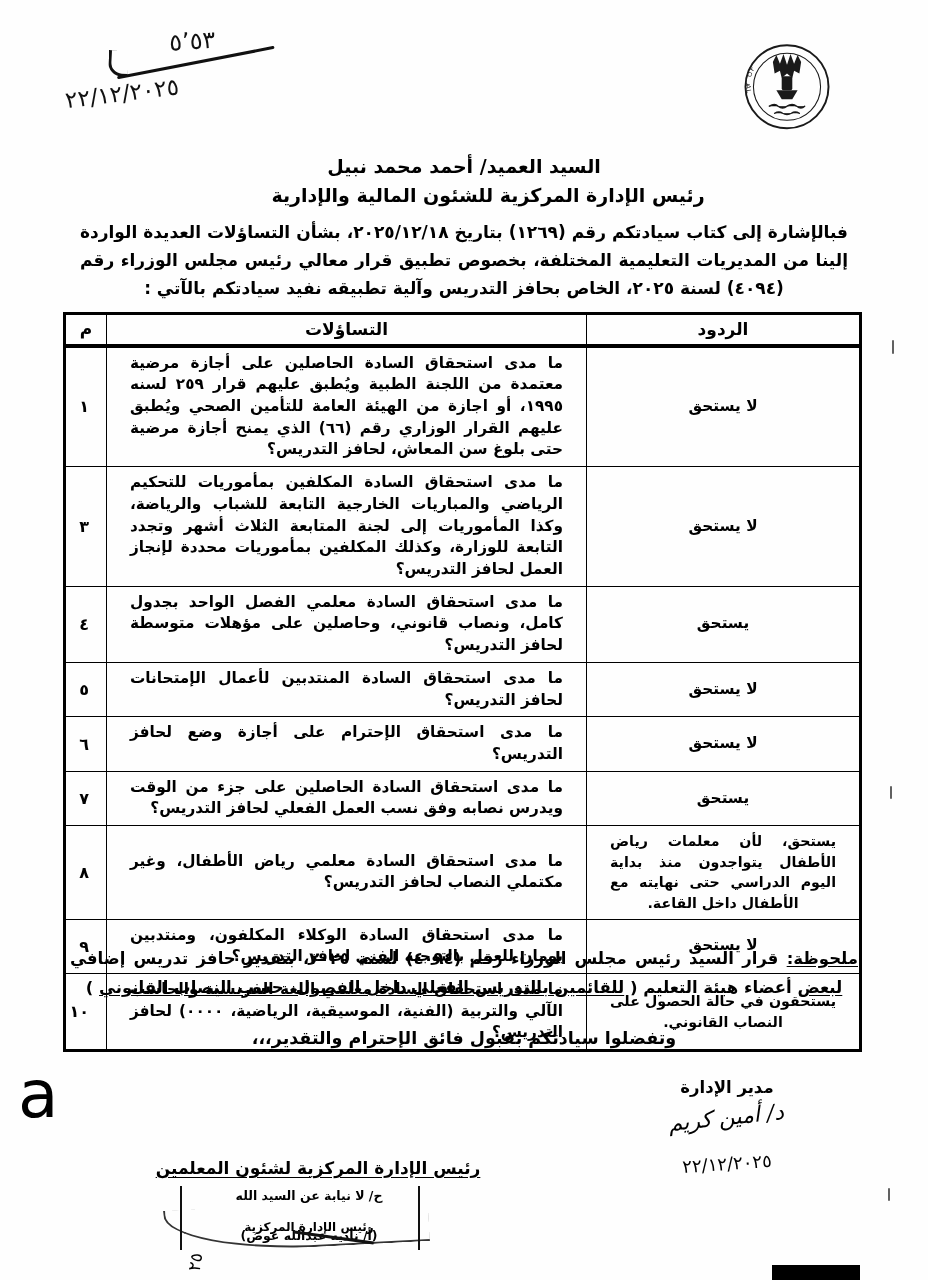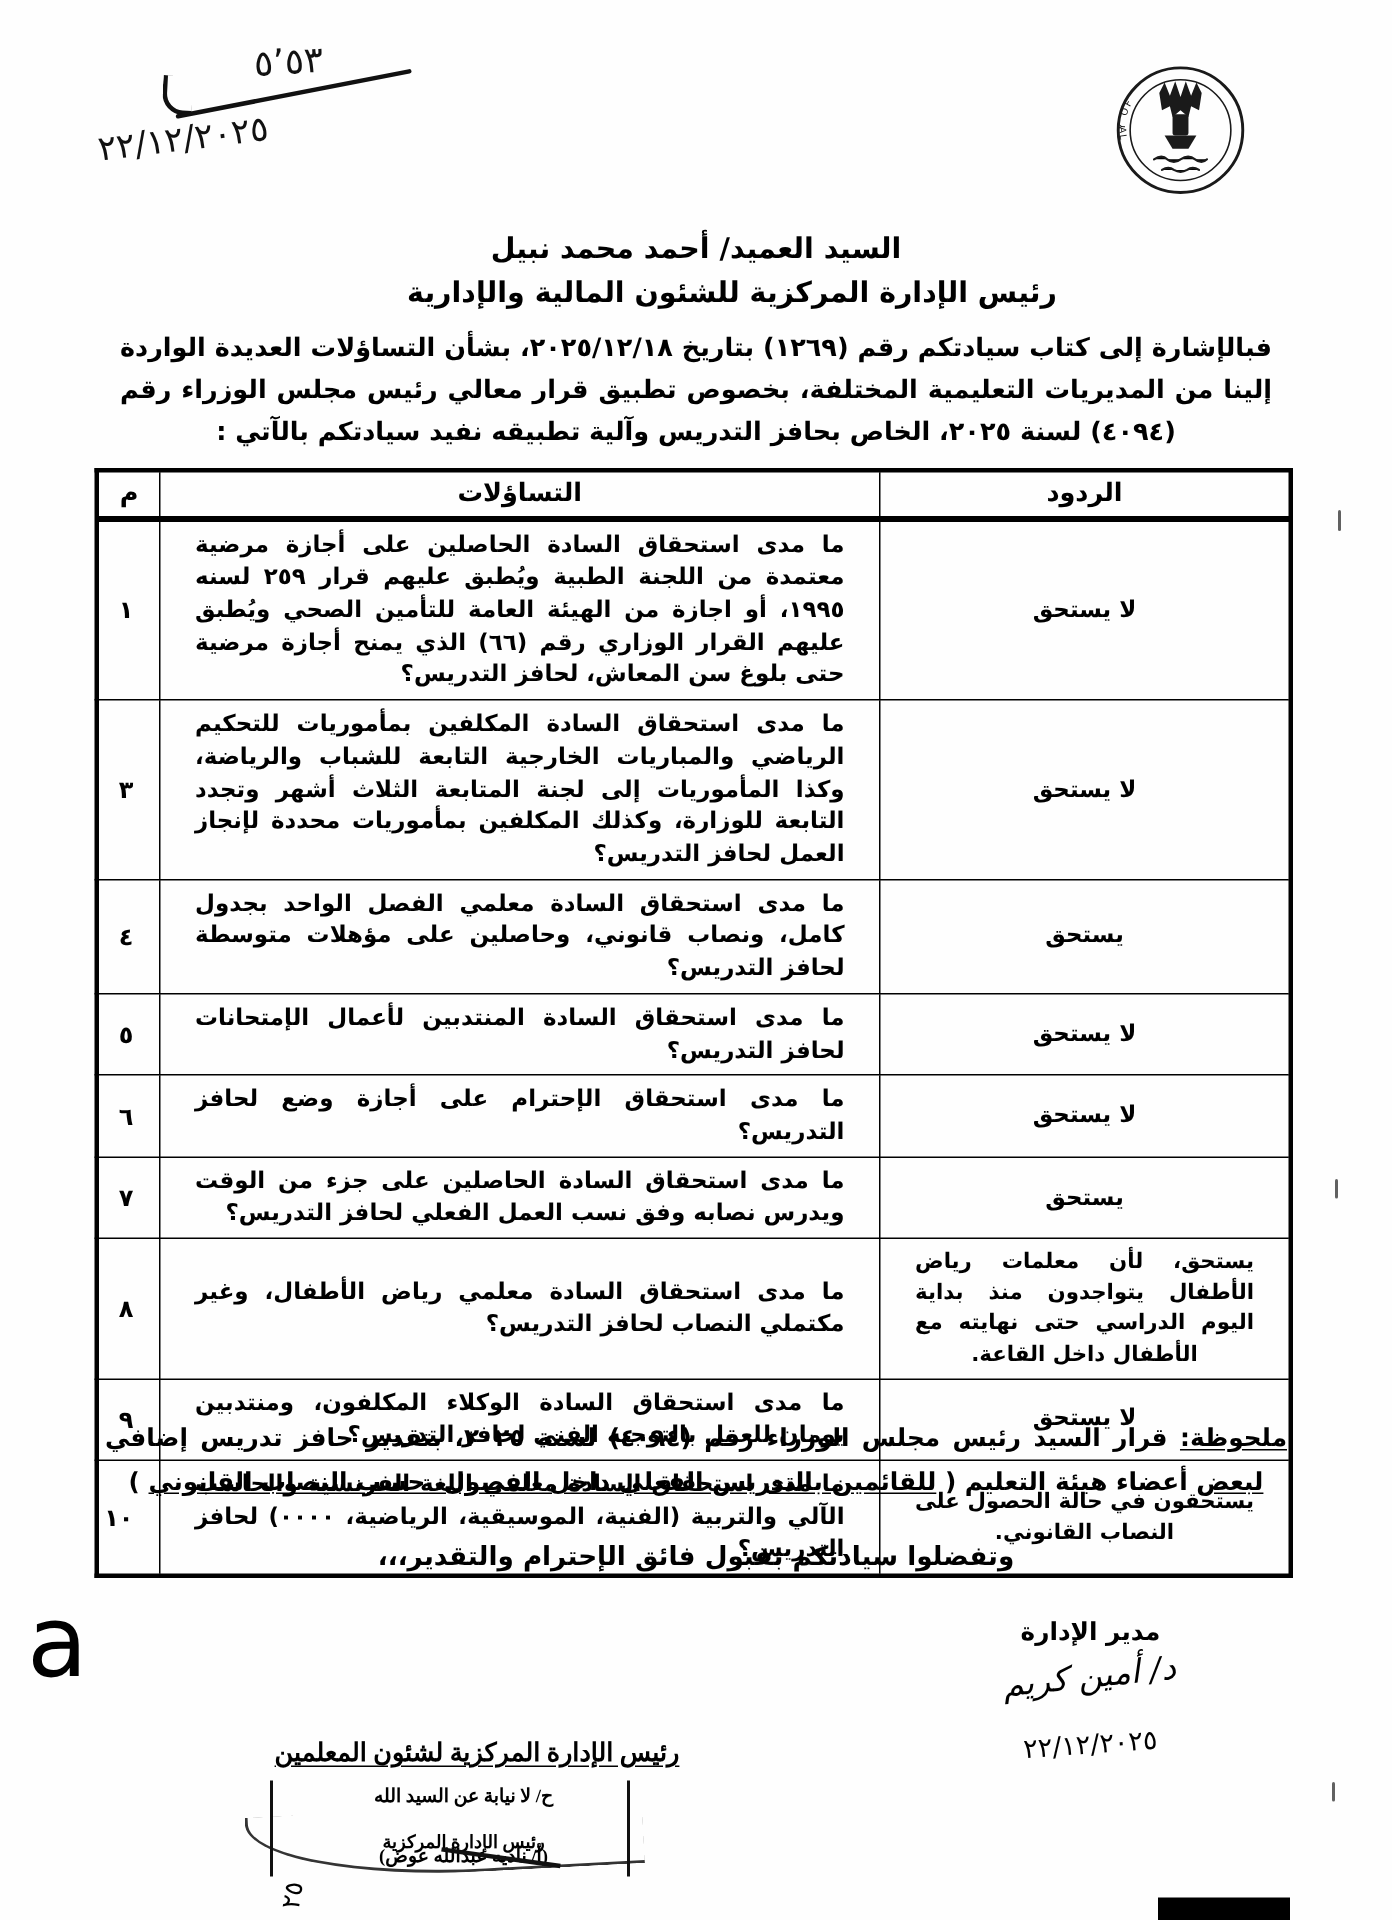--- a/index.html
+++ b/index.html
@@ -225,21 +225,20 @@
     direction: ltr;
     transform: rotate(-4deg);
   }
 
   .sig-left {
     position: absolute;
     top: 1158px;
     right: 430px;
     width: 360px;
     text-align: center;
-    font-family: Liberation Serif, serif;
   }
   .sig-left .role {
     font-size: 17px;
     font-weight: bold;
     text-decoration: underline;
     text-underline-offset: 3px;
     letter-spacing: -0.3px;
   }
   .stamp {
     position: relative;

